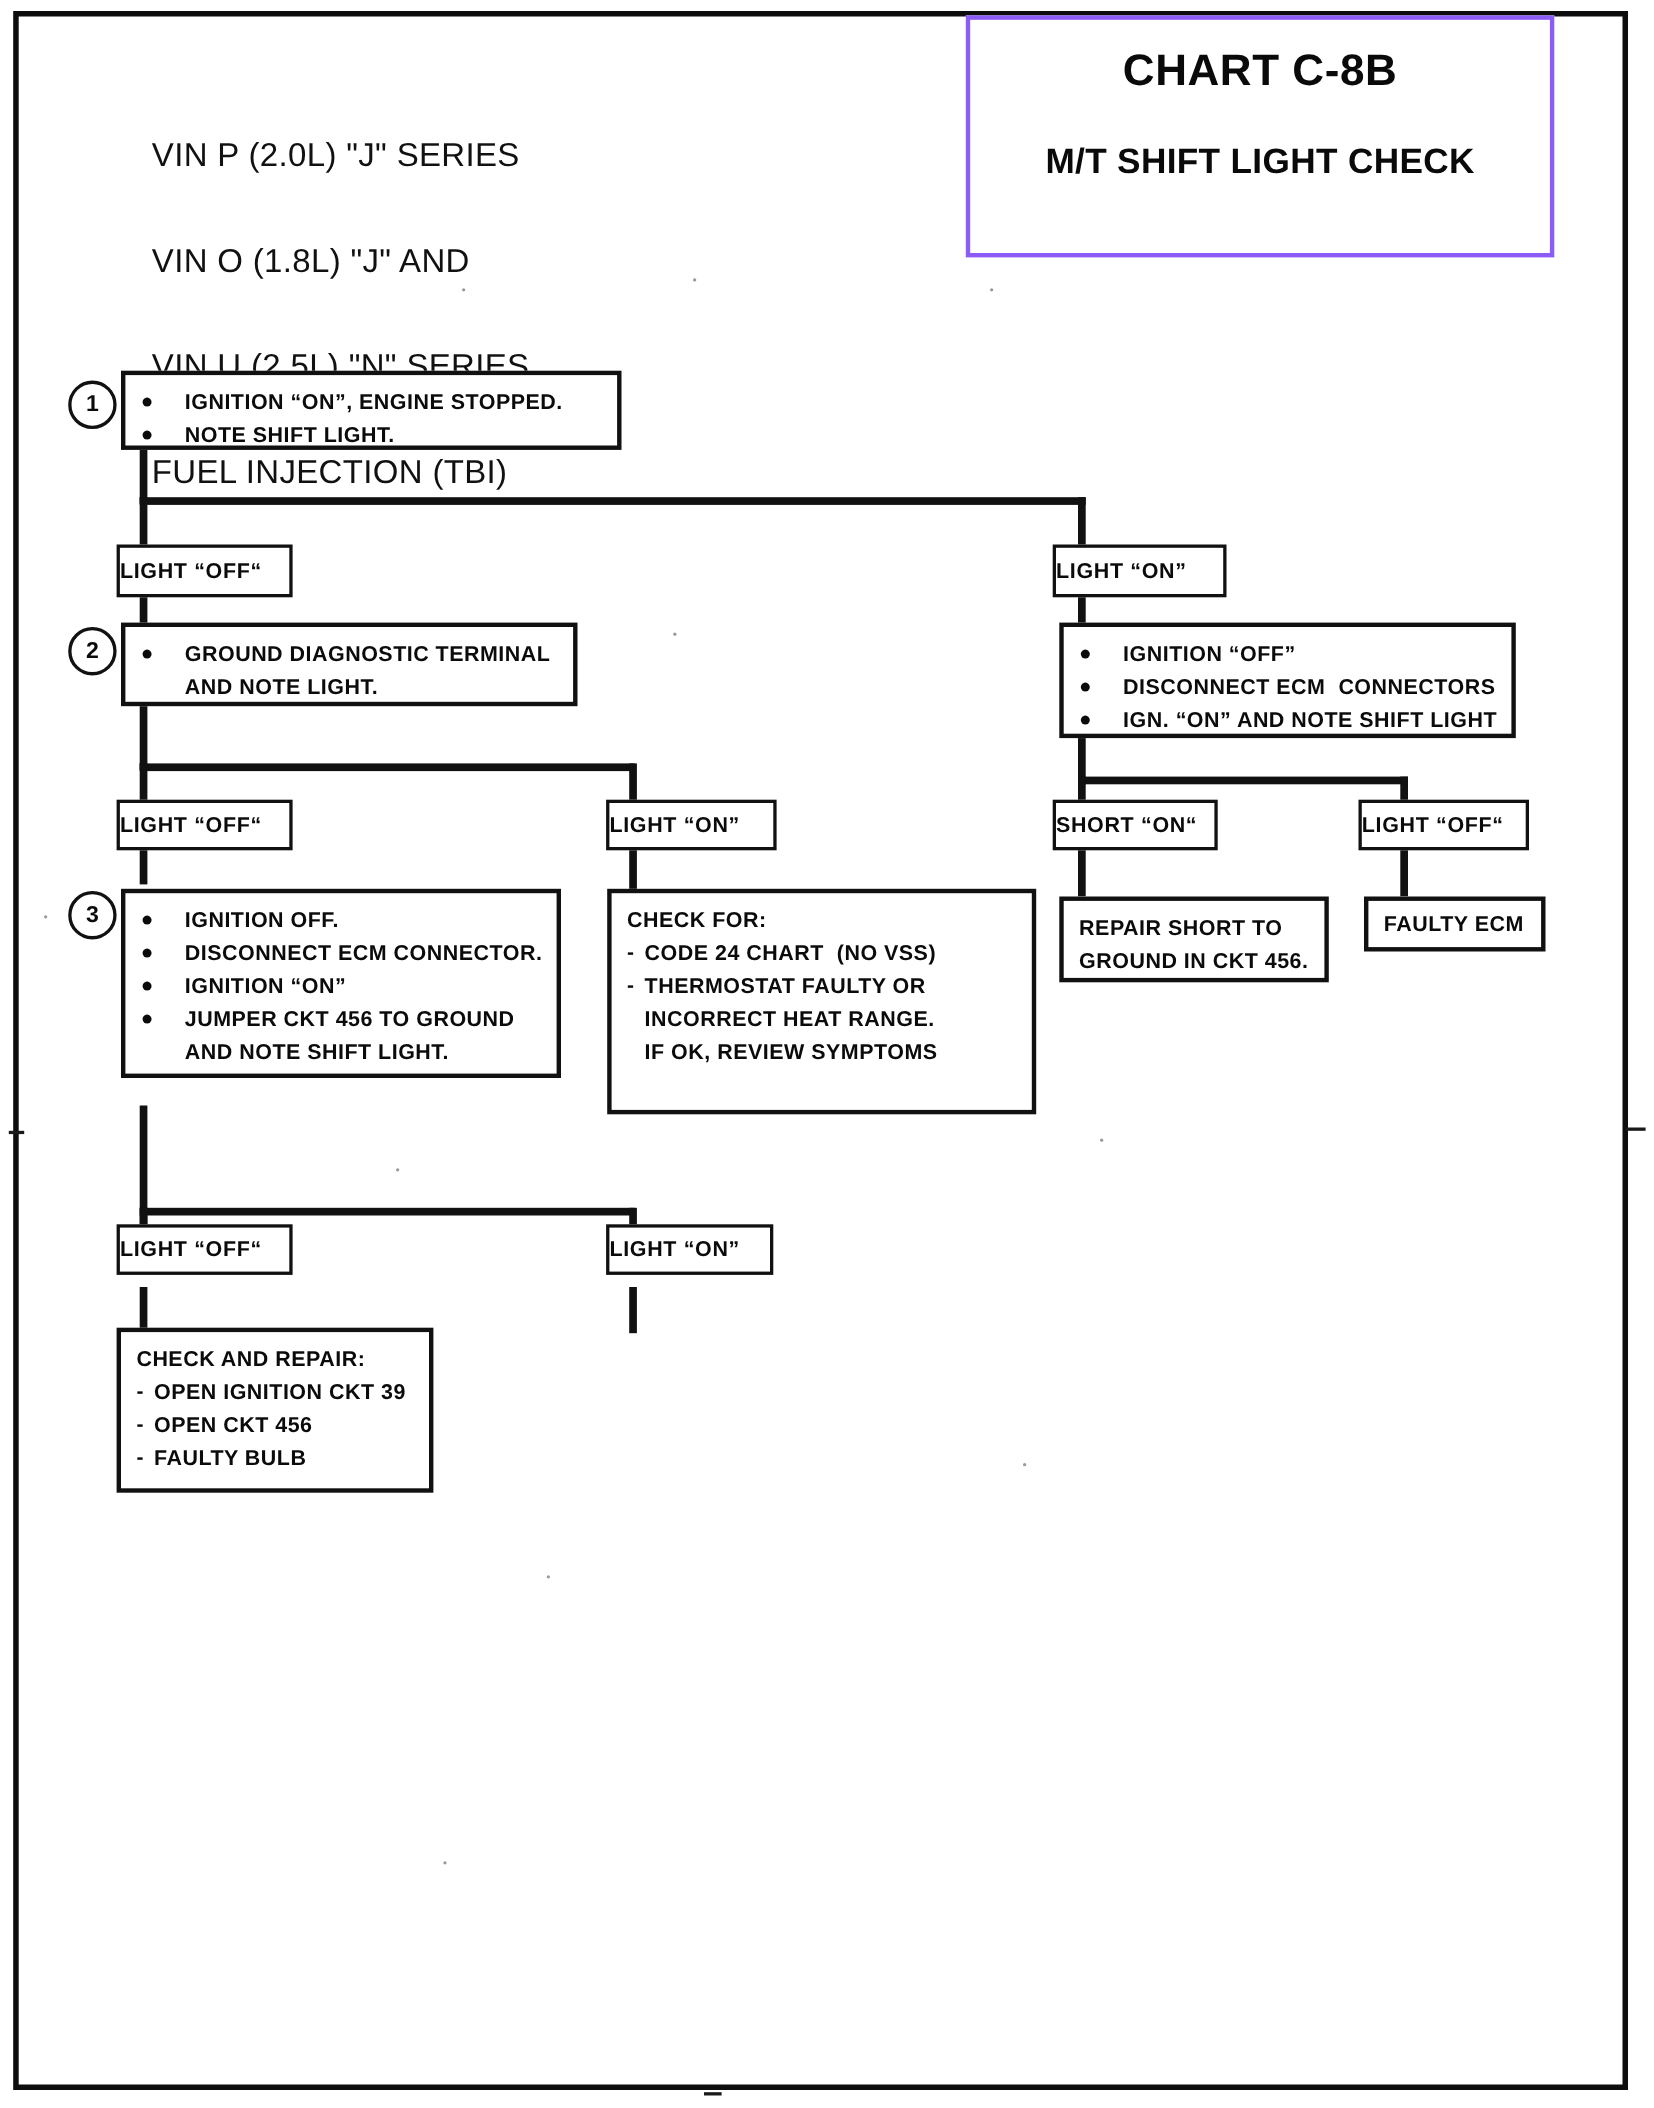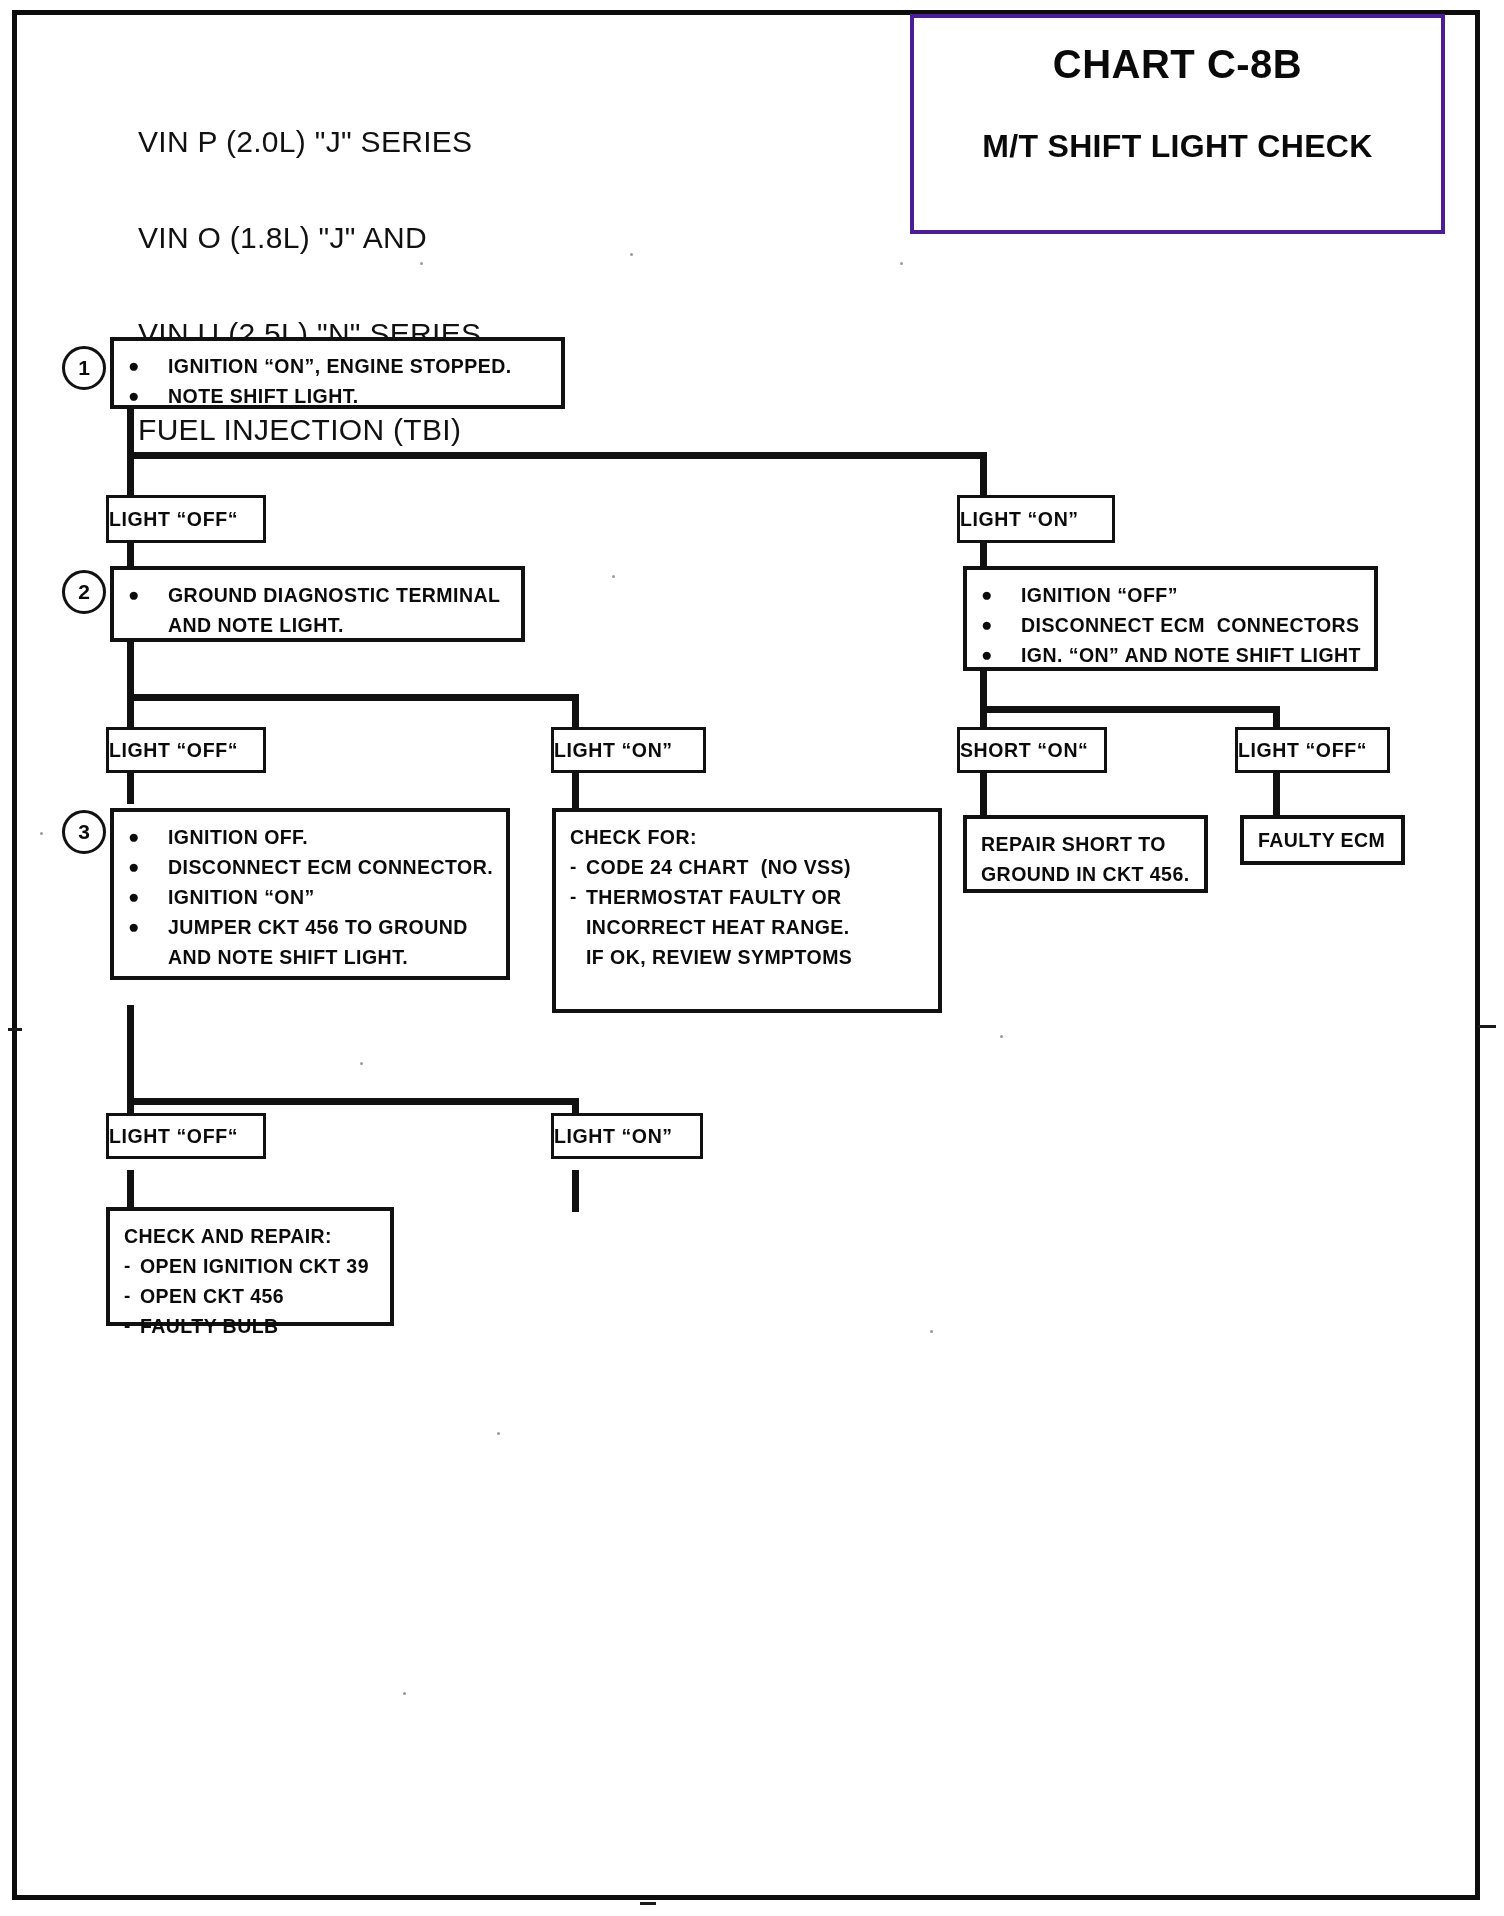--- a/index.html
+++ b/index.html
@@ -35,25 +35,25 @@
     font-size: 30px;
     line-height: 32px;
     color: #111;
     letter-spacing: 0.3px;
     white-space: pre;
   }
   .header-note div { white-space: pre; }
 
   .title-box {
     position: absolute;
-    left: 910px;
+    left: 878px;
     top: 14px;
     width: 535px;
     height: 220px;
-    border: 4px solid #4c1d95;
+    border: 4px solid #8b5cf6;
     box-sizing: border-box;
     background: #fff;
   }
   .title-main {
     position: absolute;
     left: 0; right: 0;
     top: 24px;
     text-align: center;
     font-size: 40px;
     font-weight: bold;
@@ -338,21 +338,21 @@
     <div class="box-inner" style="padding-top:6px;">
       <div class="line-row">
         <span class="ltext">FAULTY ECM</span>
       </div>
     </div>
   </div>
 
   <div class="chip" style="left:106px; top:1113px; width:160px; height:46px;">LIGHT “OFF“</div>
   <div class="chip" style="left:551px; top:1113px; width:152px; height:46px;">LIGHT “ON”</div>
 
-  <div class="box" style="left:106px; top:1207px; width:288px; height:119px;">
+  <div class="box" style="left:106px; top:1207px; width:288px; height:150px;">
     <div class="box-inner">
       <div class="line-row">
         <span class="ltext">CHECK AND REPAIR:</span>
       </div>
       <div class="line-row">
         <span class="bullet dash">-</span>
         <span class="ltext">OPEN IGNITION CKT 39</span>
       </div>
       <div class="line-row">
         <span class="bullet dash">-</span>

